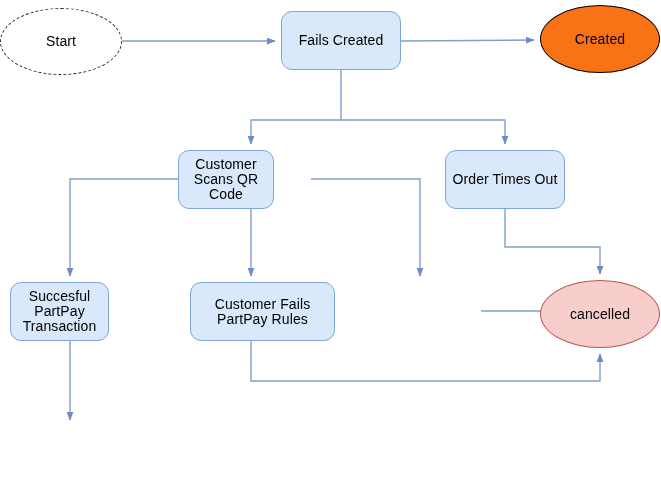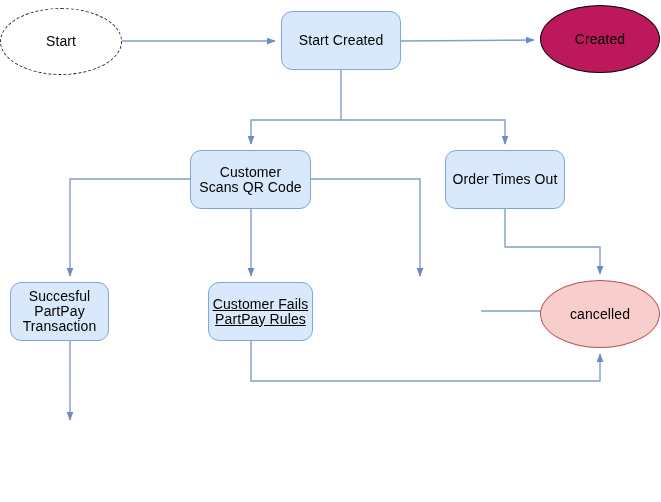--- a/index.html
+++ b/index.html
@@ -45,21 +45,21 @@
     background: #dae8fc;
     border: 1px solid #7ea6dc;
     border-radius: 11px;
   }
   .terminal-start {
     background: #ffffff;
     border: 1.4px dashed #2b2b2b;
     border-radius: 50%;
   }
   .terminal-plain {
-    background: #be185d;
+    background: #f97316;
     border: 1.2px solid #000000;
     border-radius: 50%;
   }
   .terminal-red {
     background: #f8cecc;
     border: 1.2px solid #b85450;
     border-radius: 50%;
   }
 </style>
 </head>
@@ -99,42 +99,42 @@
 
       <path d="M70,341 L70,420" marker-end="url(#arrowhead)"></path>
     </g>
   </svg>
 
   <div class="node terminal-start" style="left:0px; top:8px; width:122px; height:67px;">
     <span class="node-label">Start</span>
   </div>
 
   <div class="node proc" style="left:281px; top:11px; width:120px; height:59px;">
-    <span class="node-label">Start Created</span>
+    <span class="node-label">Fails Created</span>
   </div>
 
   <div class="node terminal-plain" style="left:540px; top:5px; width:120px; height:68px;">
     <span class="node-label">Created</span>
   </div>
 
-  <div class="node proc" style="left:190px; top:150px; width:121px; height:59px;">
+  <div class="node proc" style="left:178px; top:150px; width:96px; height:59px;">
     <span class="node-label">Customer
 Scans QR Code</span>
   </div>
 
   <div class="node proc" style="left:445px; top:150px; width:120px; height:59px;">
     <span class="node-label">Order Times Out</span>
   </div>
 
   <div class="node proc" style="left:10px; top:282px; width:99px; height:59px;">
     <span class="node-label">Succesful
 PartPay Transaction</span>
   </div>
 
-  <div class="node proc" style="left:208px; top:282px; width:105px; height:59px;text-decoration:underline;">
+  <div class="node proc" style="left:190px; top:282px; width:145px; height:59px;">
     <span class="node-label">Customer Fails
 PartPay Rules</span>
   </div>
 
 
   <div class="node terminal-red" style="left:540px; top:280px; width:120px; height:68px;">
     <span class="node-label">cancelled</span>
   </div>
 
 

